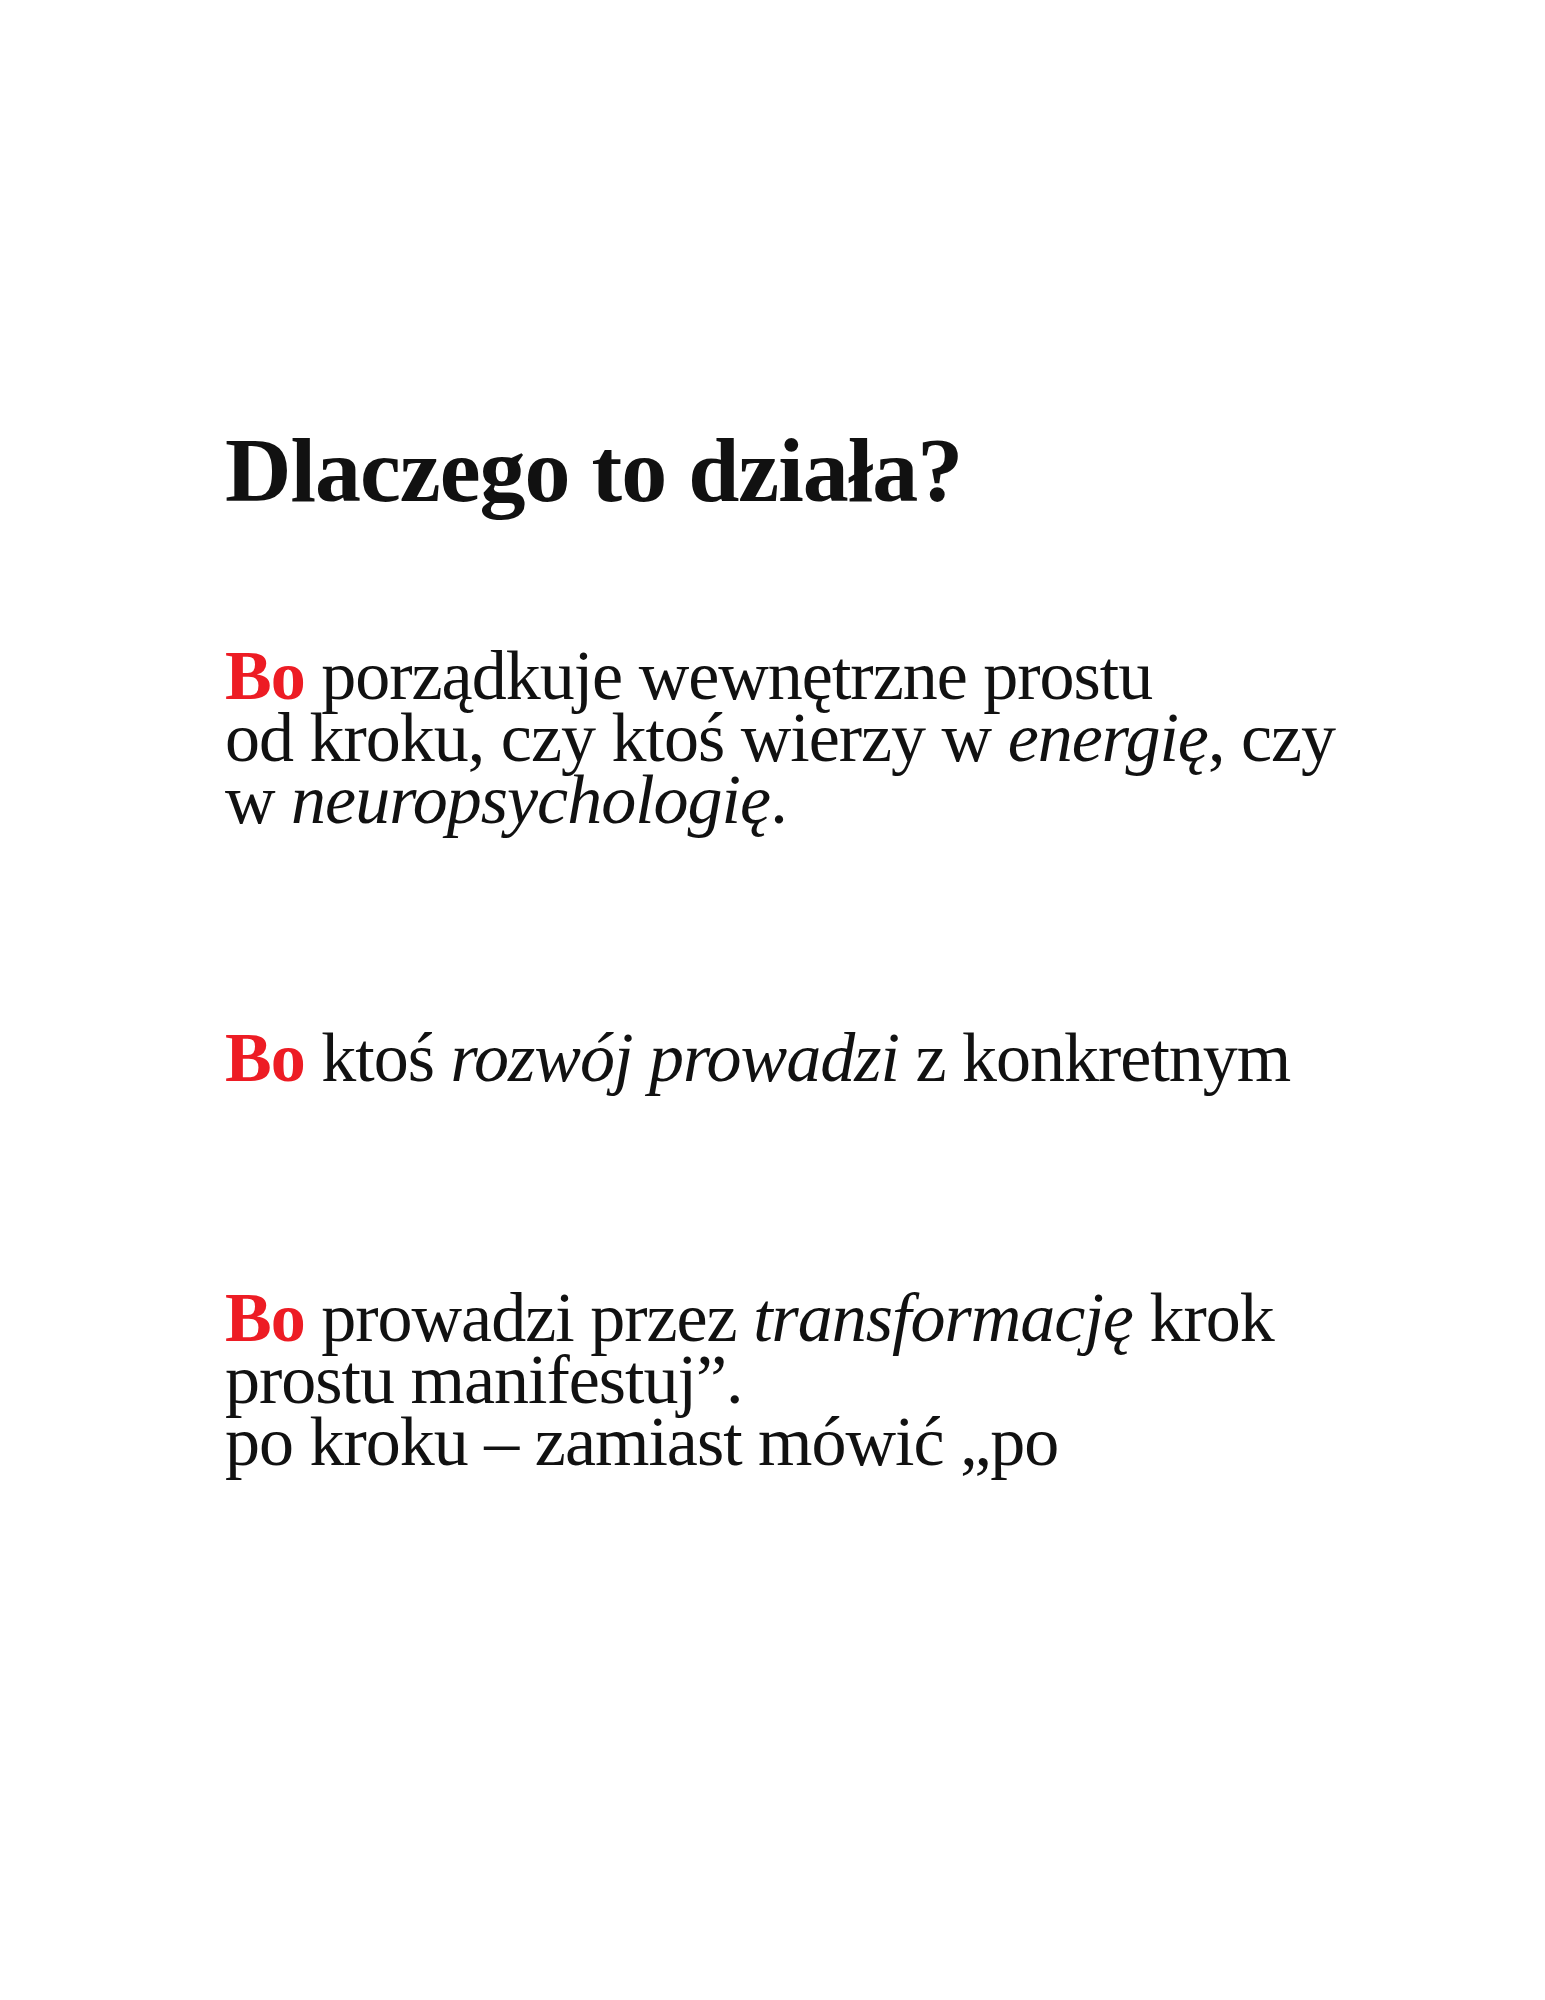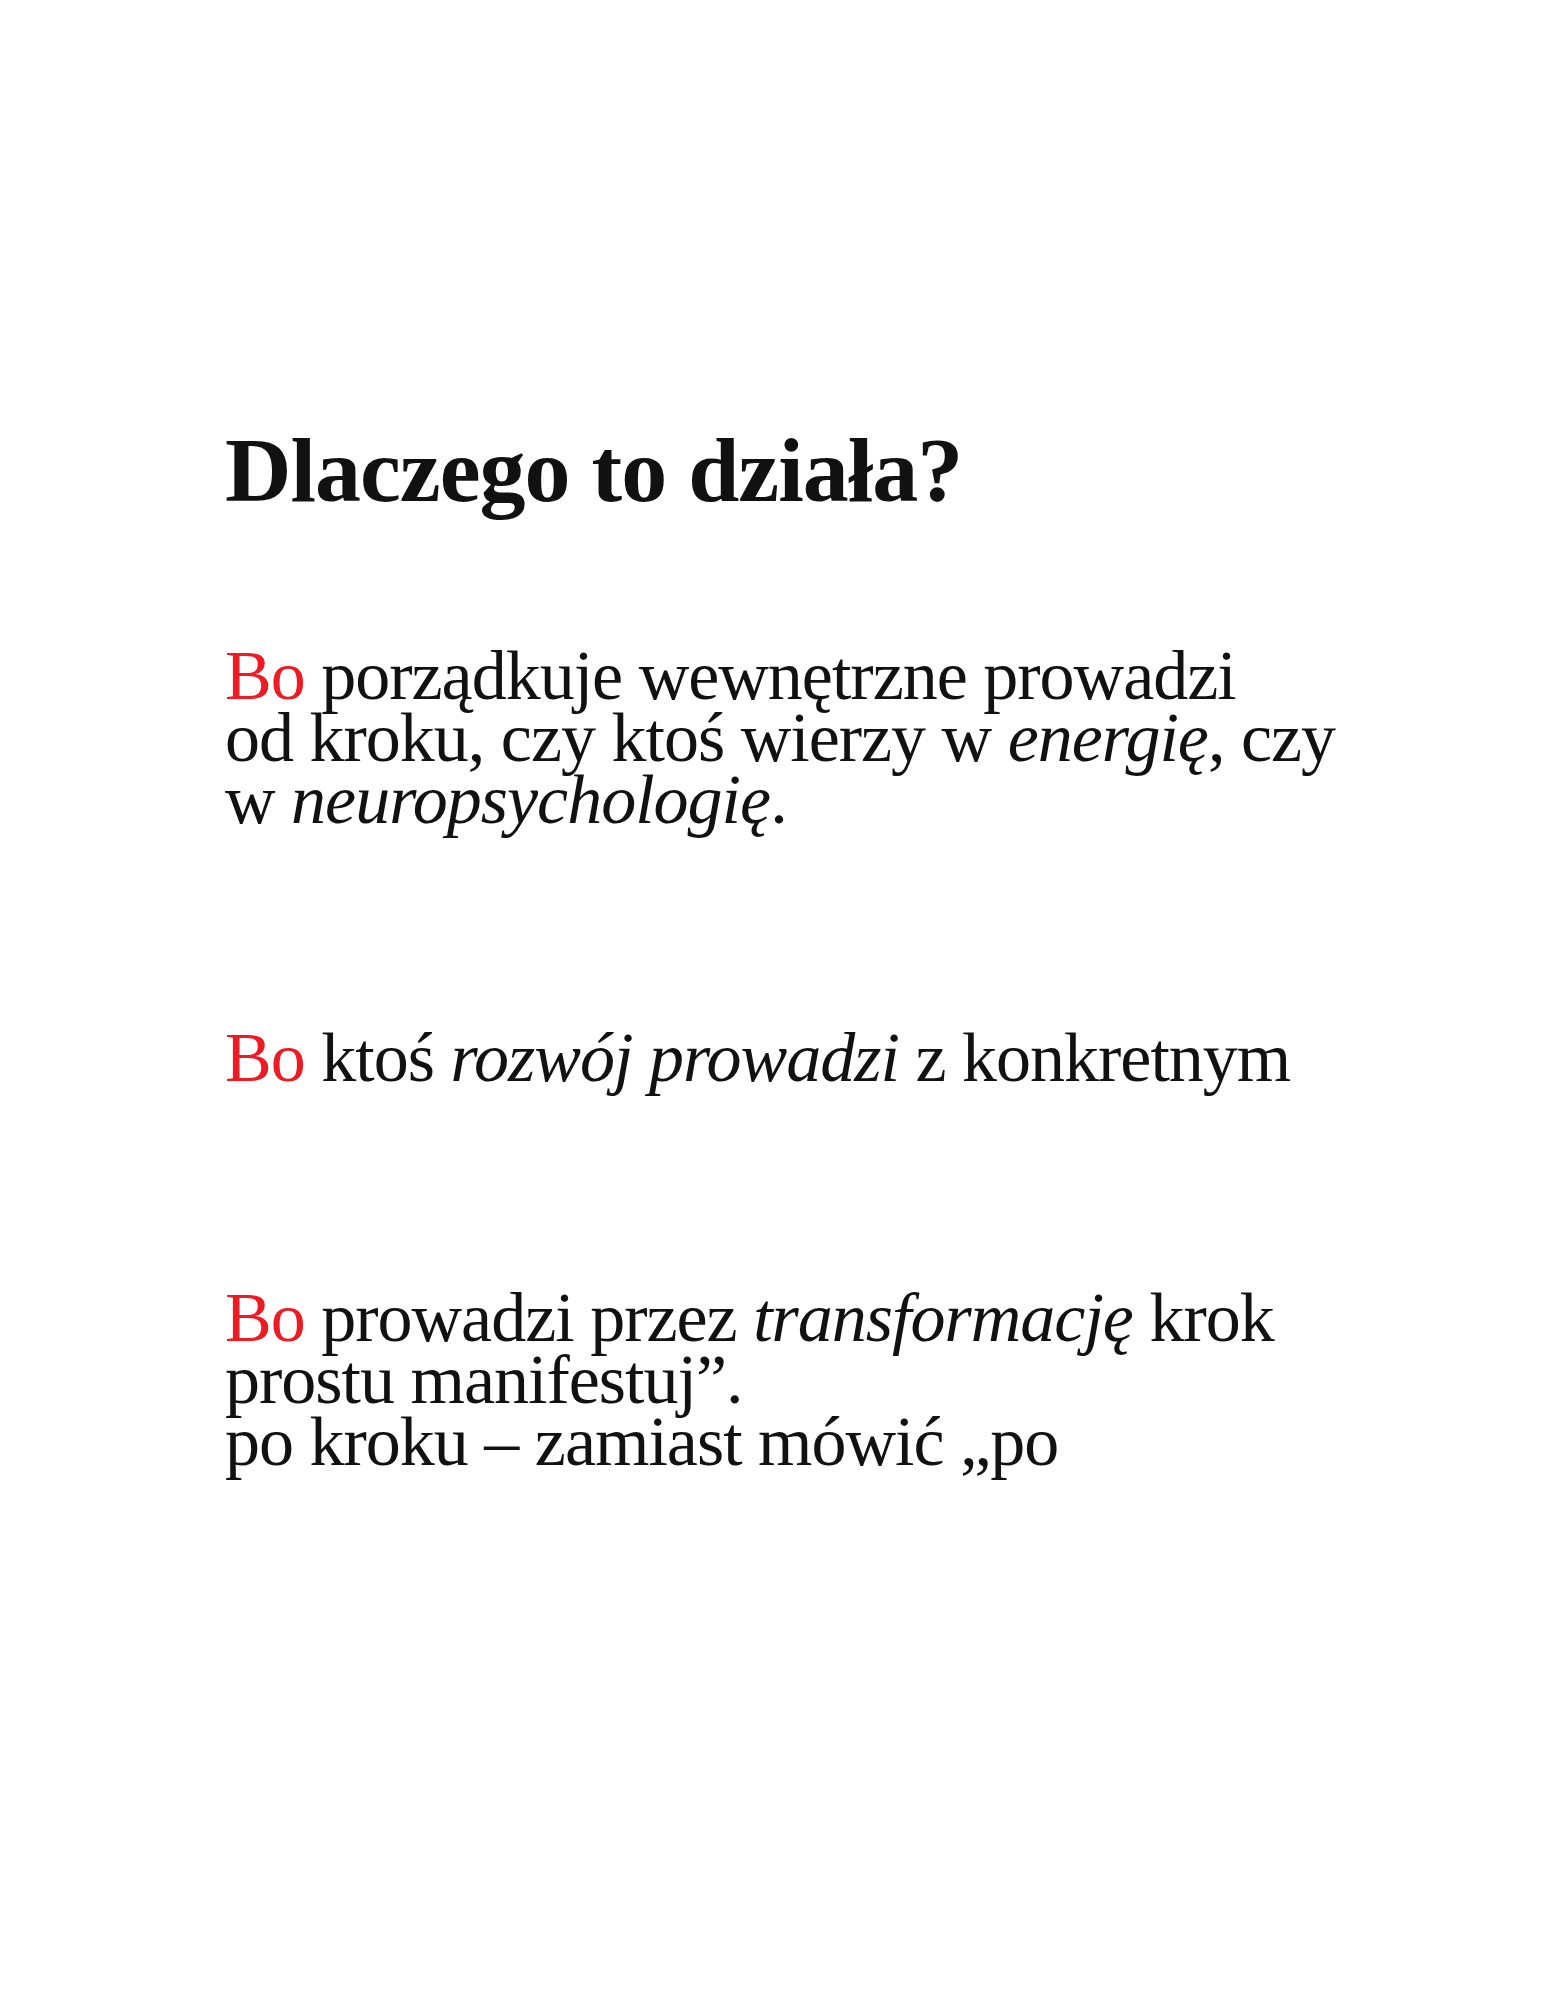--- a/index.html
+++ b/index.html
@@ -23,34 +23,34 @@
     color:var(--ink);
     white-space:nowrap;
   }
   .para{
     position:absolute;left:225px;width:1200px;
     font-size:70px;line-height:62px;
     letter-spacing:-1px;
     color:var(--ink);
   }
   .para .line{white-space:nowrap;}
-  .para .bo{color:var(--red);font-weight:400;text-align:center;}
+  .para .bo{color:var(--red);font-weight:700;text-align:center;}
   .para .it{font-style:italic;}
   #para-1{top:645px;}
   #para-2{top:1027px;}
   #para-3{top:1287px;}
 </style>
 </head>
 <body>
 
 <div class="page">
   <h1 class="title">Dlaczego to działa?</h1>
 
   <div class="para" id="para-1">
-      <div class="line"><span class="bo">Bo</span><span> porządkuje wewnętrzne prowadzi</span></div>
+      <div class="line"><span class="bo">Bo</span><span> porządkuje wewnętrzne prostu</span></div>
       <div class="line"><span>od kroku, czy ktoś wierzy w </span><span class="it">energię</span><span>, czy</span></div>
       <div class="line"><span>w </span><span class="it">neuropsychologię</span><span>.</span></div>
     </div>
 
   <div class="para" id="para-2">
       <div class="line"><span class="bo">Bo</span><span> ktoś </span><span class="it">rozwój prowadzi</span><span> z konkretnym</span></div>
     </div>
 
   <div class="para" id="para-3">
       <div class="line"><span class="bo">Bo</span><span> prowadzi przez </span><span class="it">transformację</span><span> krok</span></div>

